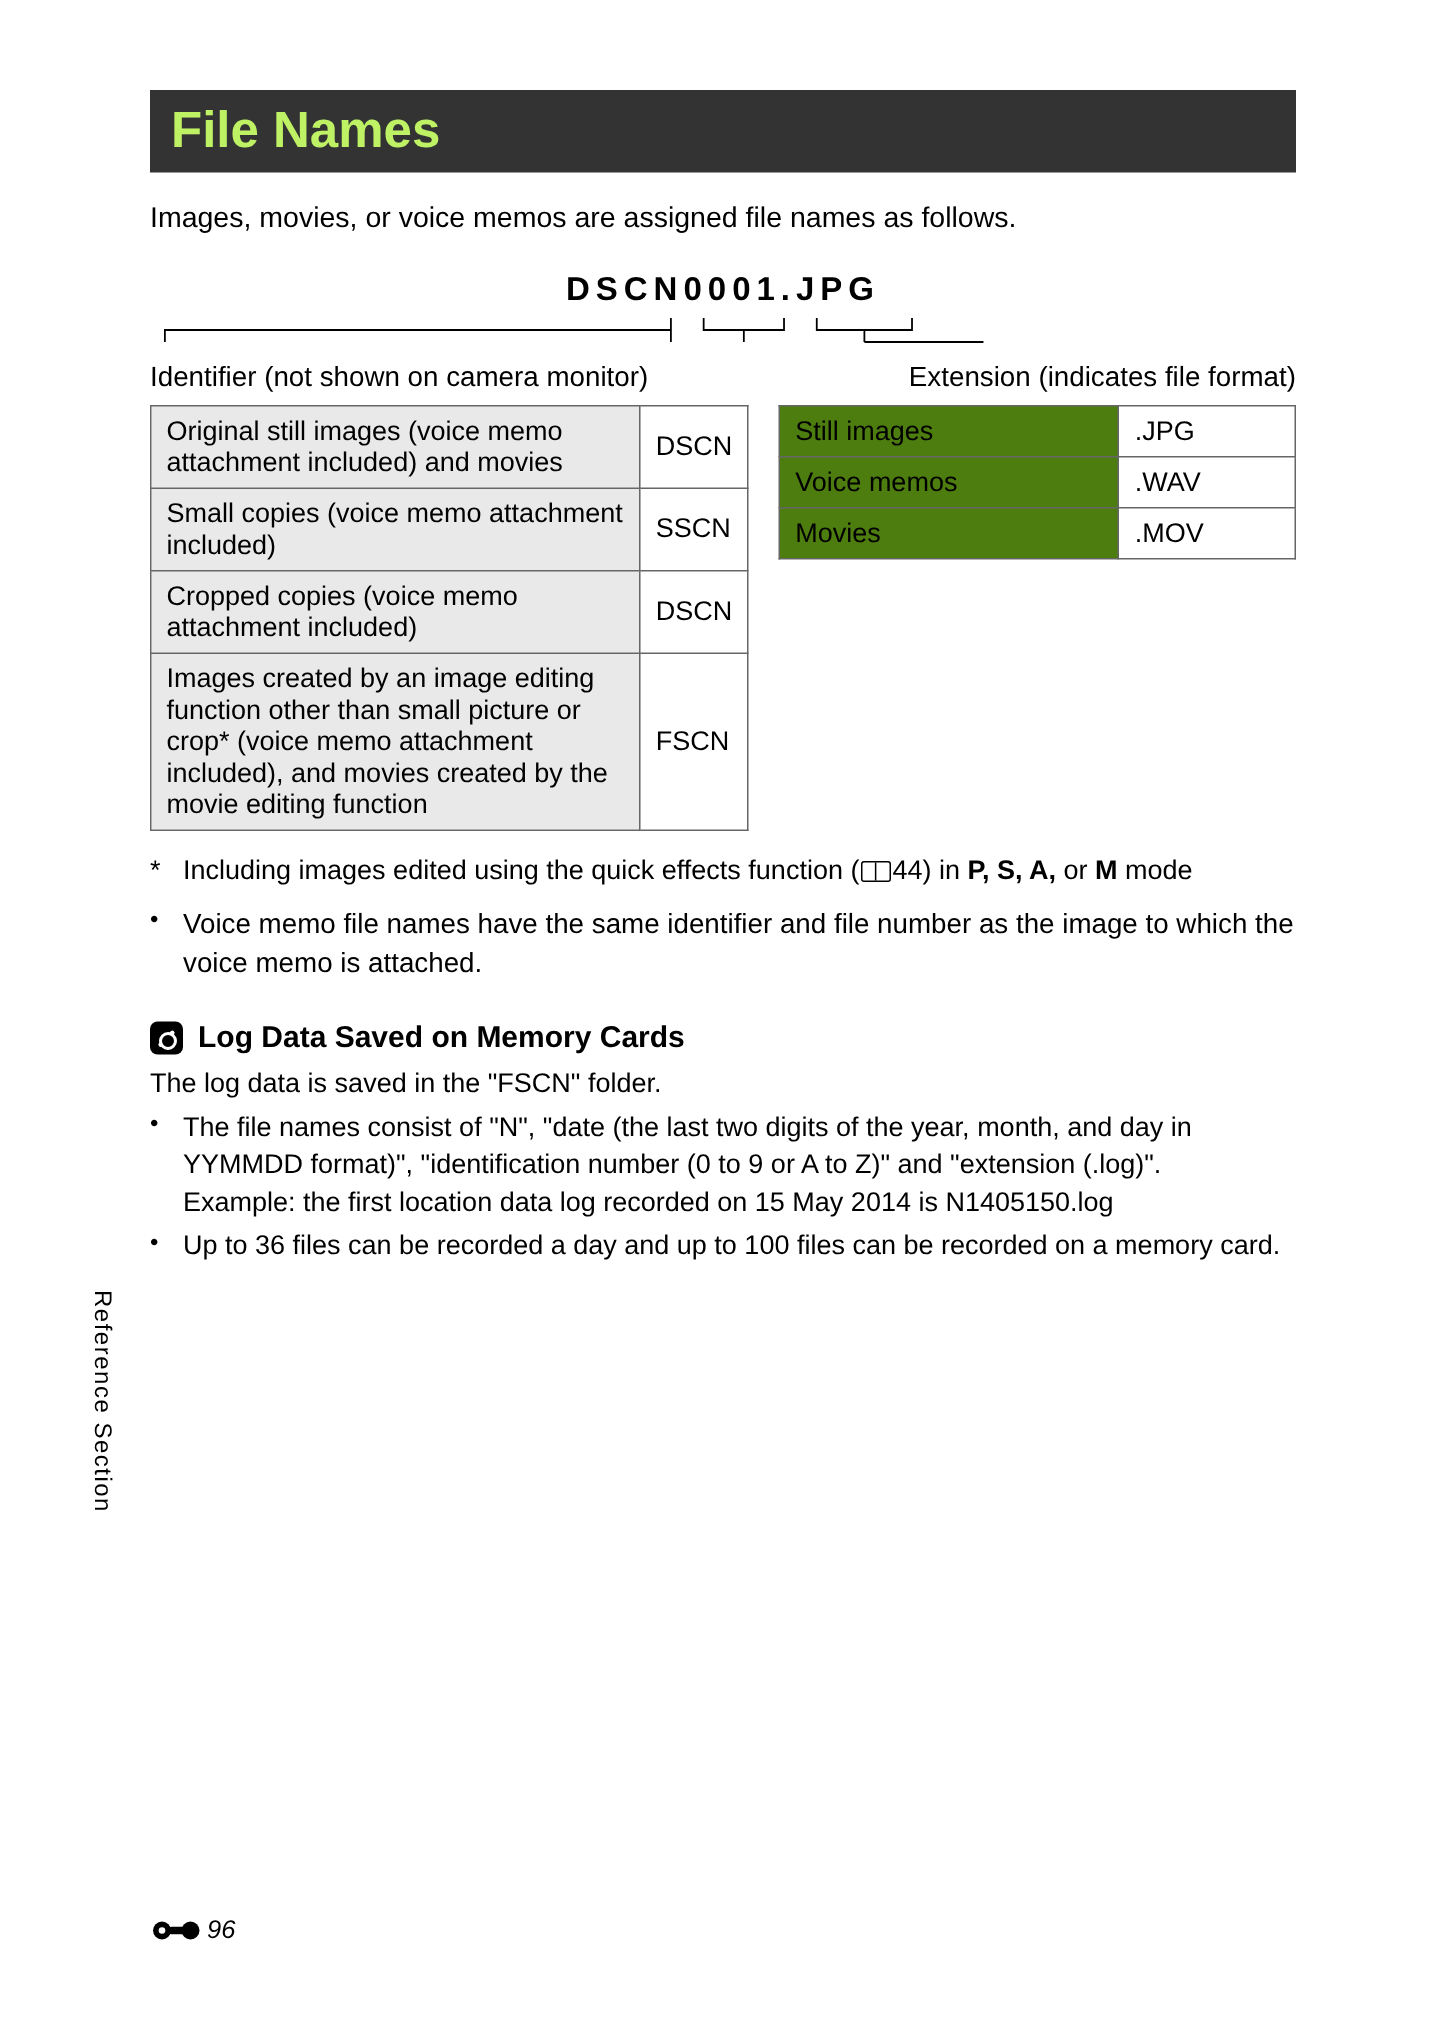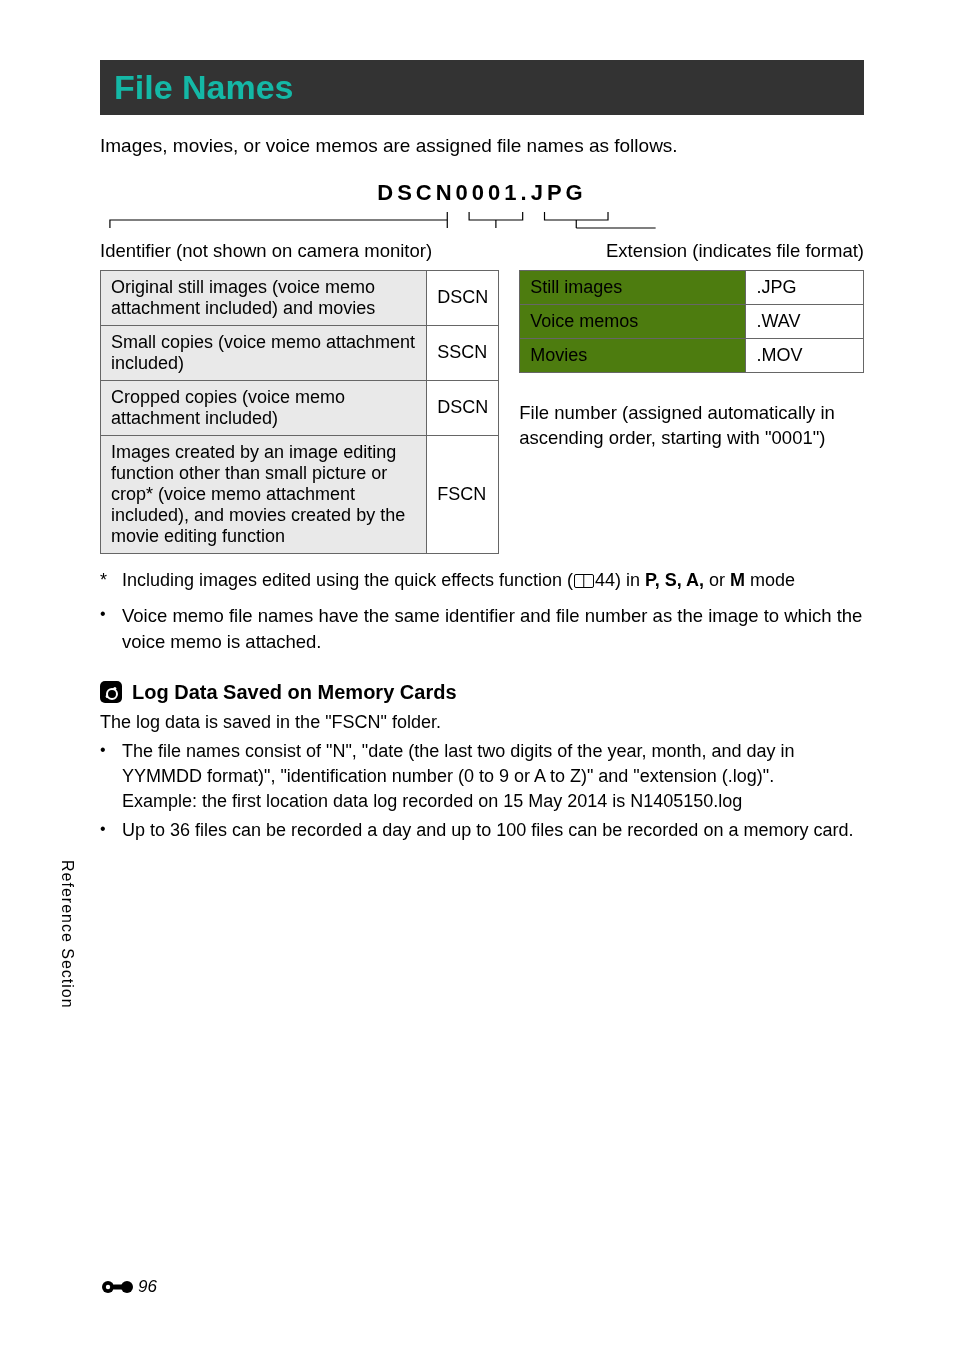--- a/index.html
+++ b/index.html
@@ -8,21 +8,21 @@
       height: 1345px;
       background: #fff;
       font-family: "Helvetica Neue", Arial, sans-serif;
       color: #000;
       position: relative;
       padding: 60px 90px 40px 100px;
     }
 
     .title-bar {
       background: #333;
-      color: #14b8a6;
+      color: #bef264;
       font-size: 34px;
       font-weight: bold;
       padding: 8px 14px;
       margin-bottom: 18px;
     }
 
     .intro-text {
       font-size: 19px;
       margin-bottom: 20px;
       line-height: 1.4;
@@ -248,21 +248,20 @@
           <td>Voice memos</td>
           <td>.WAV</td>
         </tr>
         <tr>
           <td>Movies</td>
           <td>.MOV</td>
         </tr>
       </tbody>
       </table>
 
-      <p class="file-number-note">File number (assigned automatically in ascending order, starting with "0001")</p>
     </div>
   </div>
 
   <div class="footnote">
     <span class="sym">*</span>
     <span>
       <span>Including images edited using the quick effects function (</span><span class="book-icon"></span><span>44</span><span>) in </span><b>P, S, A,</b><span> or </span><b>M</b><span> mode</span>
     </span>
   </div>
 

